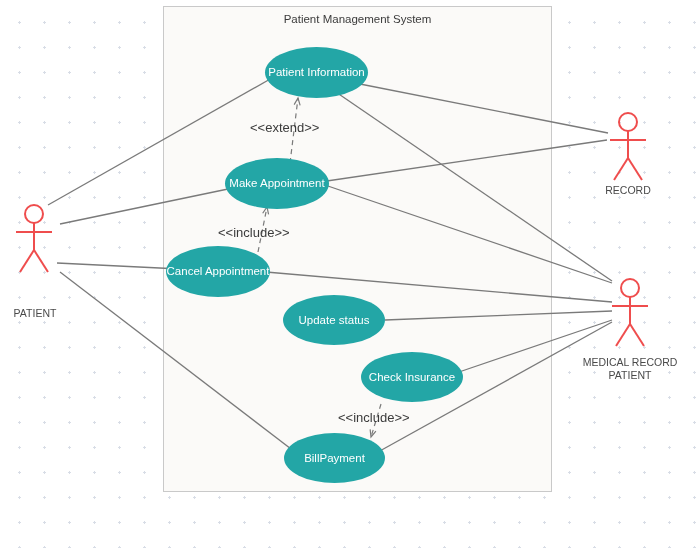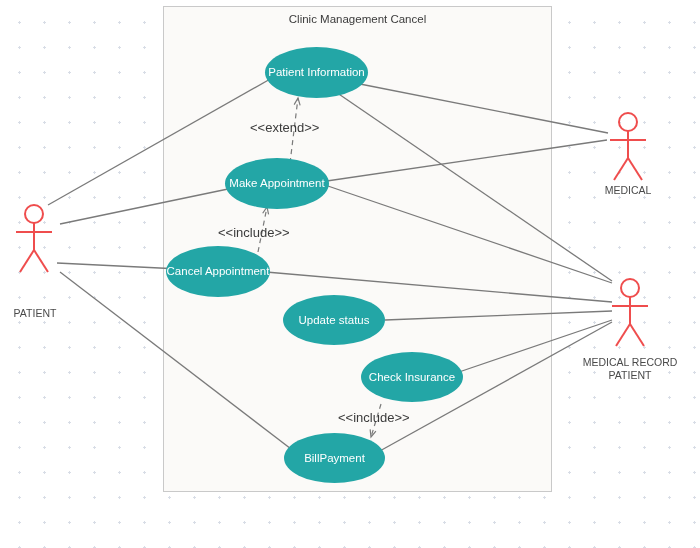--- a/index.html
+++ b/index.html
@@ -74,21 +74,21 @@
     text-align: left;
     white-space: nowrap;
   }
 </style>
 </head>
 <body>
 
 <div id="canvas">
 
   <div id="system-box"></div>
-  <div id="system-title">Clinic Management Cancel</div>
+  <div id="system-title">Patient Management System</div>
 
   <svg class="lines" viewBox="0 0 700 548">
     <defs>
       <marker id="arrow-open" markerWidth="10" markerHeight="10" refX="8" refY="4" orient="auto" markerUnits="userSpaceOnUse">
         <path d="M1,1 L8,4 L1,7" fill="none" stroke="#7a7a7a" stroke-width="1.2"></path>
       </marker>
     </defs>
 
     <line x1="48" y1="205" x2="272" y2="78" stroke="#7a7a7a" stroke-width="1.3"></line>
     <line x1="60" y1="224" x2="228" y2="189" stroke="#7a7a7a" stroke-width="1.3"></line>
@@ -149,20 +149,20 @@
   <div class="usecase" style="left:284px; top:433px; width:101px; height:50px;">BillPayment</div>
 
   <div class="stereotype" style="left:250px; top:120px; width:90px;">&lt;&lt;extend&gt;&gt;</div>
 
   <div class="stereotype" style="left:218px; top:225px; width:90px;">&lt;&lt;include&gt;&gt;</div>
 
   <div class="stereotype" style="left:338px; top:410px; width:90px;">&lt;&lt;include&gt;&gt;</div>
 
   <div class="actor-label" style="left:0px; top:283px; width:70px;margin-top:24px;">PATIENT</div>
 
-  <div class="actor-label" style="left:593px; top:184px; width:70px;">MEDICAL</div>
+  <div class="actor-label" style="left:593px; top:184px; width:70px;">RECORD</div>
 
   <div class="actor-label" style="left:570px; top:356px; width:120px;">
     <div>MEDICAL RECORD</div>
     <div>PATIENT</div>
   </div>
 
 </div>
 
 </body></html>

